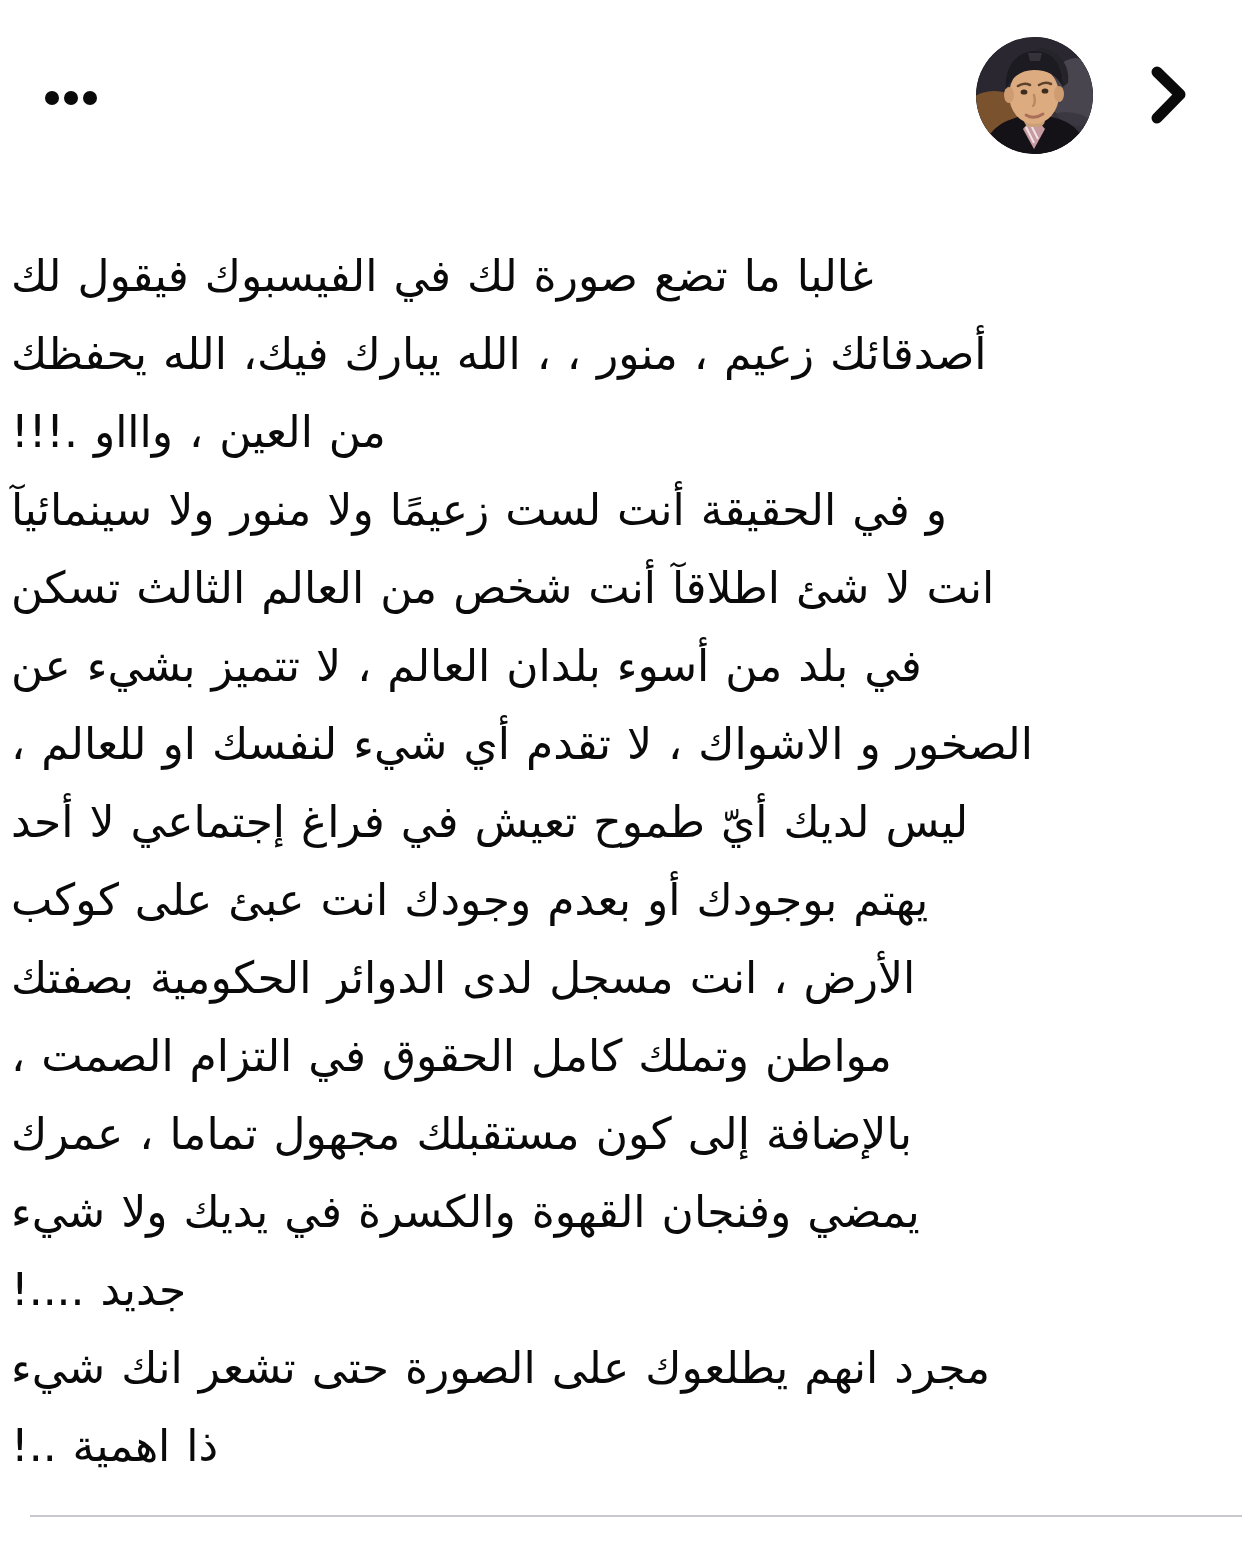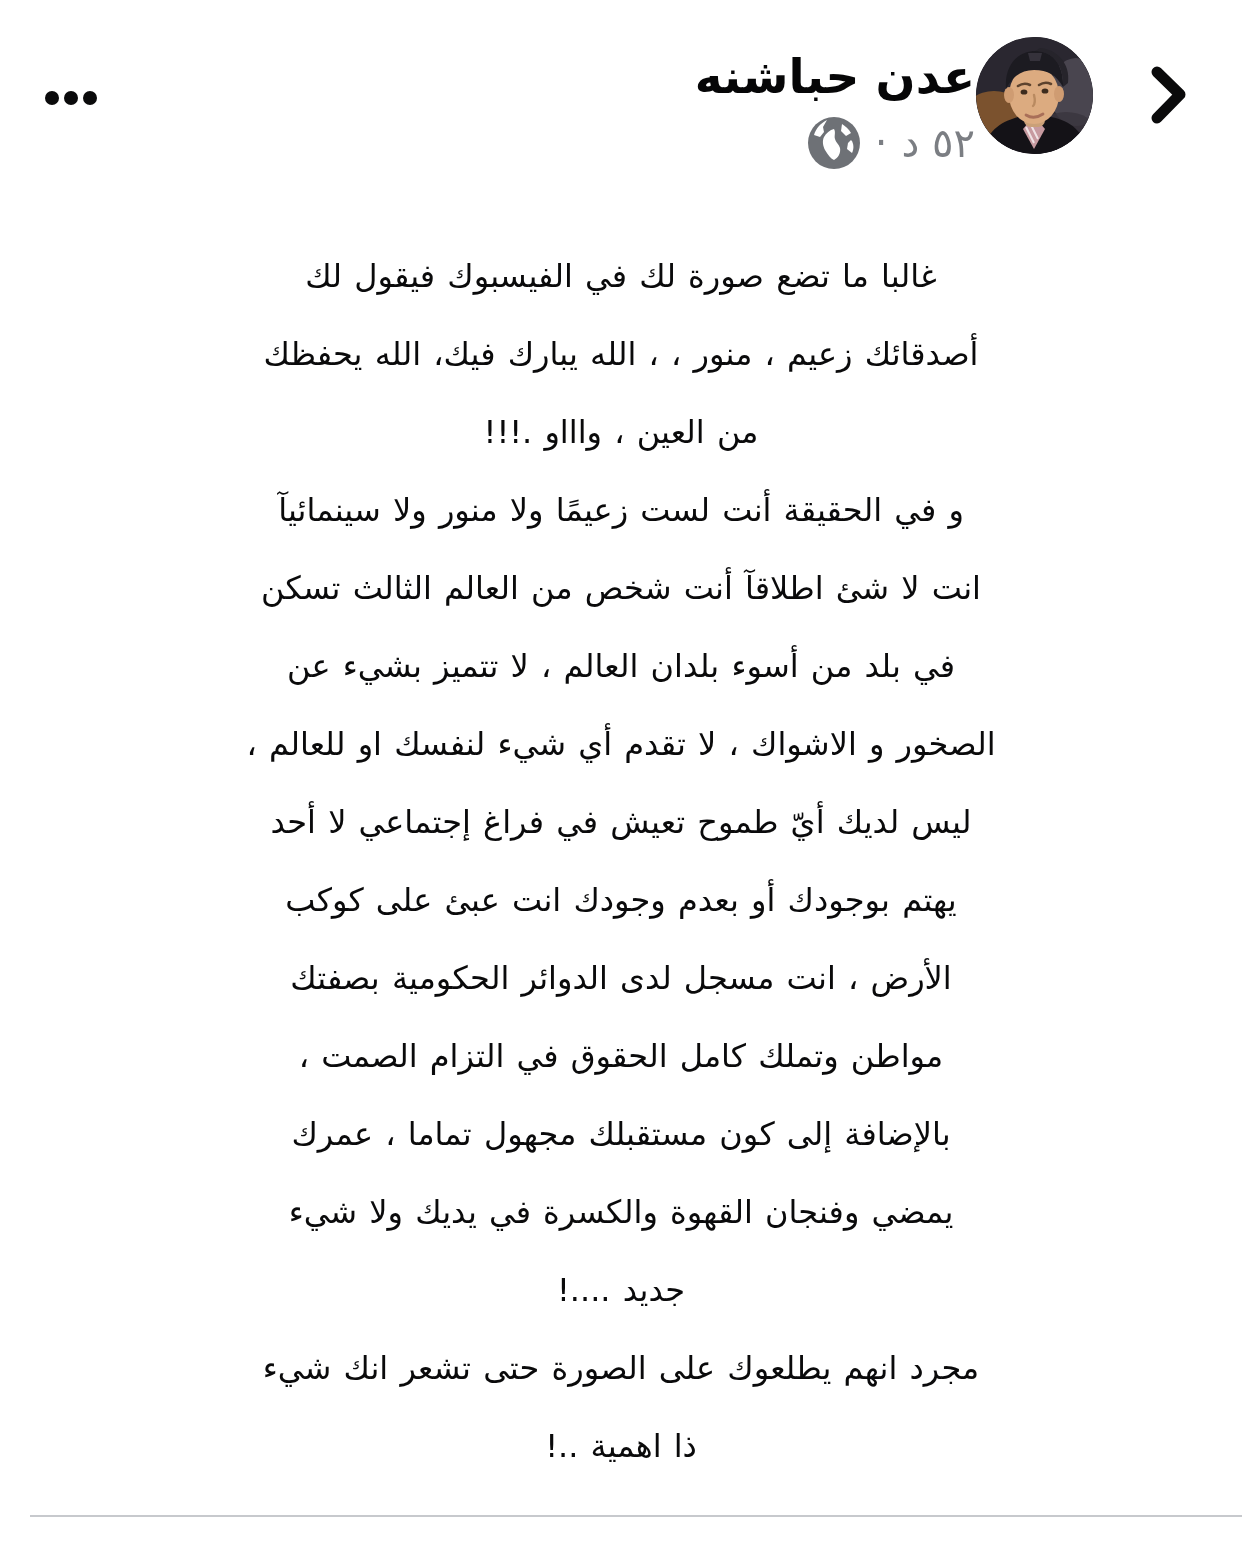--- a/index.html
+++ b/index.html
@@ -56,23 +56,23 @@
     gap: 5px; padding-left: 19px;
     cursor: pointer; background: transparent; border: 0;
   }
   .more-btn .dot {
     width: 14px; height: 14px; border-radius: 50%; background: #0a0a0b;
   }
 
   
   .post-text {
     position: absolute; top: 237px; right: 11px; left: 11px;
-    direction: rtl; text-align: center;
+    direction: rtl; text-align: left;
     white-space: pre-line;
-    font-size: 32px; line-height: 78px;
+    font-size: 44px; line-height: 78px;
     color: #0a0a0b;
     word-spacing: 2px;
   }
 
   .divider {
     position: absolute; left: 30px; right: 0; top: 1515px;
     height: 2px; background: #c7c9cd;
   }
 </style>
 </head>
@@ -122,36 +122,20 @@
           <path d="M58,58 Q60,66 57,69" stroke="#b98a60" stroke-width="2.4" fill="none" stroke-linecap="round"></path>
           <path d="M50,78 Q58,83 67,77" stroke="#a96f58" stroke-width="2.8" fill="none" stroke-linecap="round"></path>
 
           <path d="M30,52 C28,24 46,14 59,14 C74,14 88,25 87,50 C80,38 72,33 58,33 C45,33 36,40 30,52 Z" fill="#1c1b21"></path>
           <path d="M59,14 C74,14 88,25 87,50 L92,46 C95,26 80,12 64,11 Z" fill="#26242b"></path>
           <path d="M52,16 L66,16 L64,24 L54,24 Z" fill="#35323b"></path>
         </g>
       </svg>
     </div>
 
-    <div class="id-block">
-      <div class="profile-name">عدن حباشنه</div>
-      <div class="meta-row">
-        <span class="meta-time">٥٢ د</span>
-        <span class="meta-dot">·</span>
-        <span>
-          <svg class="globe" viewBox="0 0 54 54">
-            <circle cx="27" cy="27" r="26" fill="#6e7176"></circle>
-            <path d="M20,4 C14,7 9,12 7,19 L13,21 L17,16 L16,11 Z" fill="#ffffff"></path>
-            <path d="M27,13 C23,14 19,17 17,21 C15,25 16,30 18,34 C21,39 24,43 27,44 C31,42 34,37 33,32 C32,28 29,27 28,23 C27,20 29,16 27,13 Z" fill="#ffffff"></path>
-            <path d="M35,8 C38,10 42,13 44,17 L39,20 L34,15 Z" fill="#ffffff"></path>
-            <path d="M44,24 C47,27 47,33 45,37 L40,33 L41,27 Z" fill="#ffffff"></path>
-          </svg>
-        </span>
-      </div>
-    </div>
 
     <button class="more-btn">
       <span style="display:flex;gap:5px;">
         <span class="dot"></span>
           <span class="dot"></span>
           <span class="dot"></span>
       </span>
     </button>
 
   </div>

